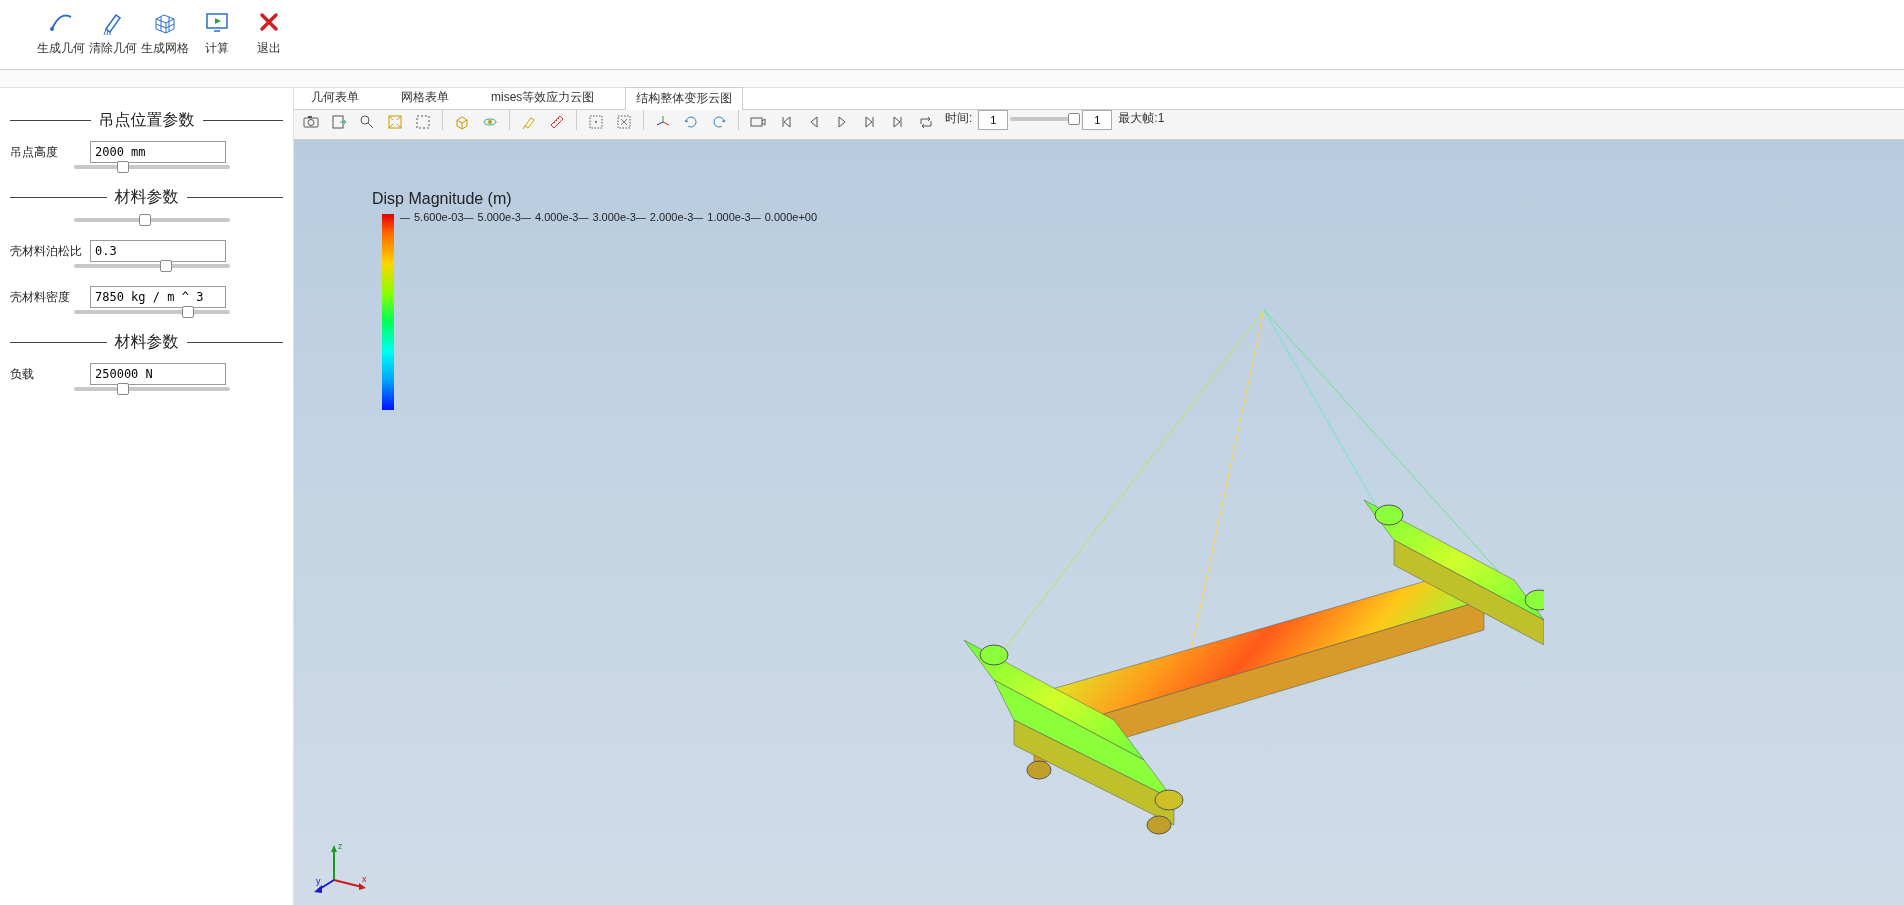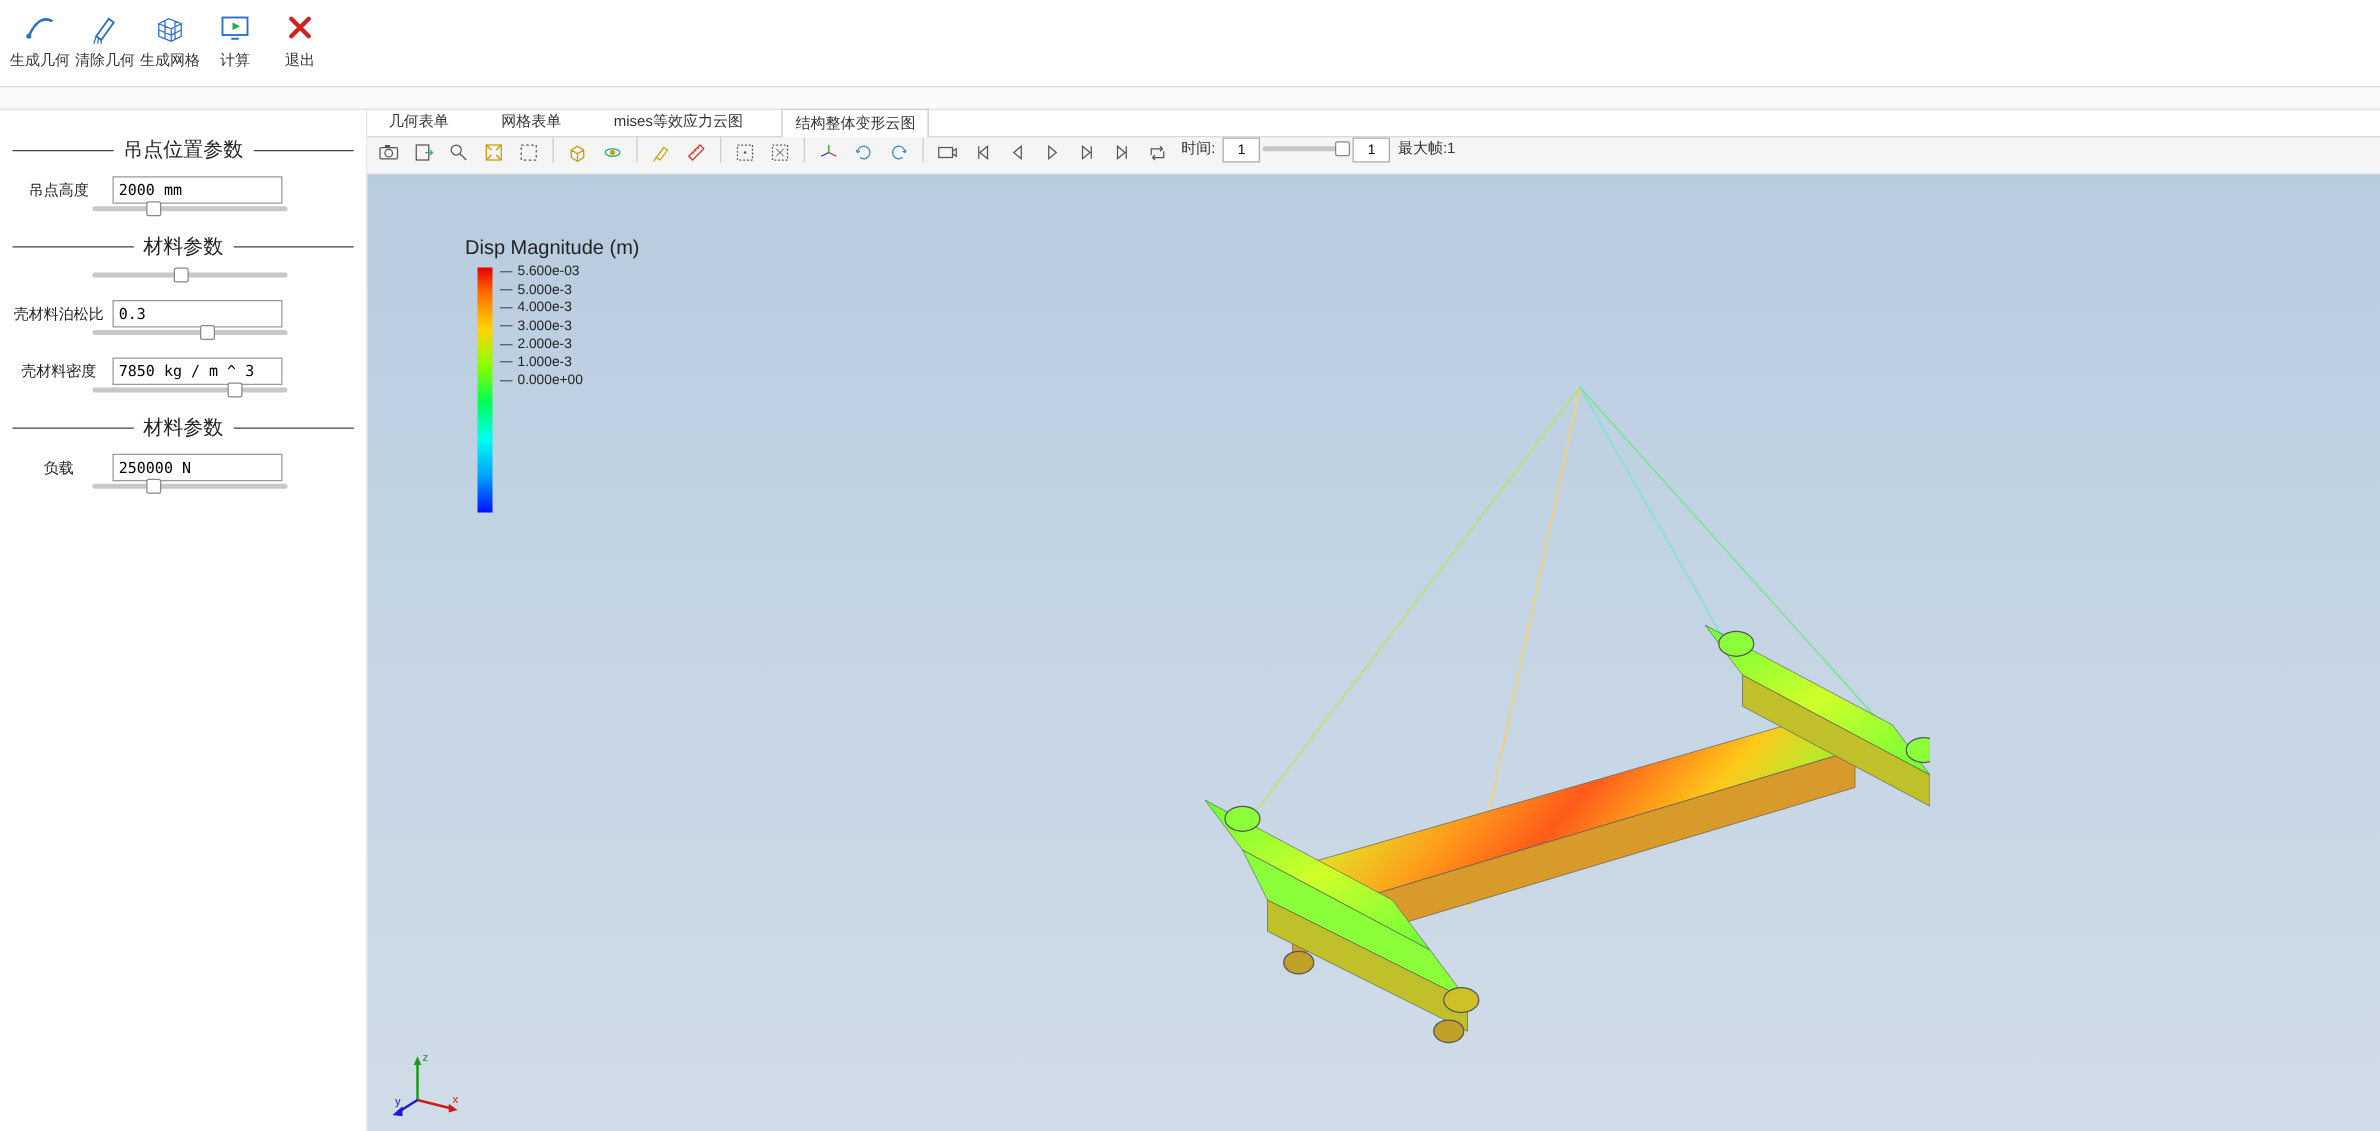--- a/index.html
+++ b/index.html
@@ -1,39 +1,39 @@
 <!DOCTYPE html>
 <html><head>
 <meta charset="utf-8">
 <style>
   * { box-sizing: border-box; margin: 0; padding: 0; }
   body { font-family: "Microsoft YaHei", Arial, sans-serif; font-size: 12px; color: #333; background: #fff; width: 1904px; height: 905px; overflow: hidden; position: relative; }
   
   
   .ribbon { height: 70px; background: #fff; border-bottom: 1px solid #d0d0d0; display: flex; align-items: flex-start; padding: 6px 6px 0 6px; }
-  .ribbon-group { display: flex; }
+  .ribbon-group { display: flex; margin-left: 29px; }
   .ribbon-btn { display: flex; flex-direction: column; align-items: center; justify-content: flex-start; width: 52px; height: 58px; cursor: pointer; }
   .ribbon-btn .ic { width: 32px; height: 32px; display: flex; align-items: center; justify-content: center; }
   .ribbon-btn .lbl { font-size: 12px; color: #333; margin-top: 2px; }
   
   
   .ribbon-filler { height: 18px; background: #fafafa; border-bottom: 1px solid #e0e0e0; }
 
   
   .main { display: flex; height: calc(905px - 70px - 18px); }
   .sidebar { width: 294px; background: #fff; border-right: 1px solid #e0e0e0; padding: 14px 10px 0 10px; overflow: auto; }
   .content { flex: 1; display: flex; flex-direction: column; }
 
   
   .section-title { display: flex; align-items: center; margin: 8px 0 10px 0; }
   .section-title .line { flex: 1; height: 1px; background: #444; }
   .section-title .txt { padding: 0 8px; font-size: 16px; color: #222; }
 
   .param-row { display: flex; align-items: center; margin-bottom: 2px; }
-  .param-row label { width: 80px; text-align: center; font-size: 12px; color: #222; padding-right: 6px; }
+  .param-row label { width: 80px; text-align: left; font-size: 12px; color: #222; padding-right: 6px; }
   .param-row input[type="text"] { width: 136px; height: 22px; border: 1px solid #999; padding: 0 4px; font-family: monospace, sans-serif; font-size: 12px; }
   .slider-row { margin: 0 0 18px 64px; width: 156px; display:flex; align-items:center; }
   .slider-row input[type="range"] { width: 100%; }
 
   
   .tabs { height: 22px; display: flex; align-items: flex-end; background: #fff; padding-left: 6px; border-bottom: 1px solid #ccc; gap: 20px; }
   .tab { font-size: 12px; padding: 2px 10px 3px 10px; cursor: pointer; color: #333; border: 1px solid transparent; border-bottom: none; }
   .tab.active { border-color: #ccc; background: #fff; position: relative; top: 1px; font-family: Liberation Mono, monospace; }
 
   
@@ -46,21 +46,21 @@
   .tb-slider input[type="range"]{ width:100%; }
 
   
   .viewport { flex: 1; background: linear-gradient(to bottom, #b8ccdf 0%, #c5d5e4 50%, #d0dce8 100%); position: relative; overflow: hidden; }
 
   
   .legend { position: absolute; left: 78px; top: 50px; }
   .legend-title { font-size: 16px; font-family: Arial, sans-serif; color: #222; margin-bottom: 2px; }
   .legend-body { display: flex; align-items: flex-start; }
   .legend-bar { width: 12px; height: 196px; background: linear-gradient(to bottom, #e30000 0%, #ff6a00 10%, #ffd400 25%, #8bff00 40%, #00ff5a 55%, #00fff2 70%, #00a2ff 85%, #0011ff 100%); margin: 4px 6px 0 10px; }
-  .legend-ticks { display: flex; flex-direction: column; height: 204px; }
+  .legend-ticks { display: flex; height: 204px; }
   .legend-ticks div { font-size: 11px; color: #222; font-family: Arial, sans-serif; display:flex; align-items:center; height:14.5px;}
   .legend-ticks div::before { content:"—"; margin-right:4px; color:#222; font-size:10px;}
 
   
   .triad { position: absolute; left: 20px; bottom: 10px; width: 60px; height: 60px; }
 
   
   .model-area { position:absolute; left:350px; top:160px; width:900px; height:520px; }
 
   input[type="range"]{ -webkit-appearance:none; height:4px; background:#c8c8c8; border-radius:2px;}

